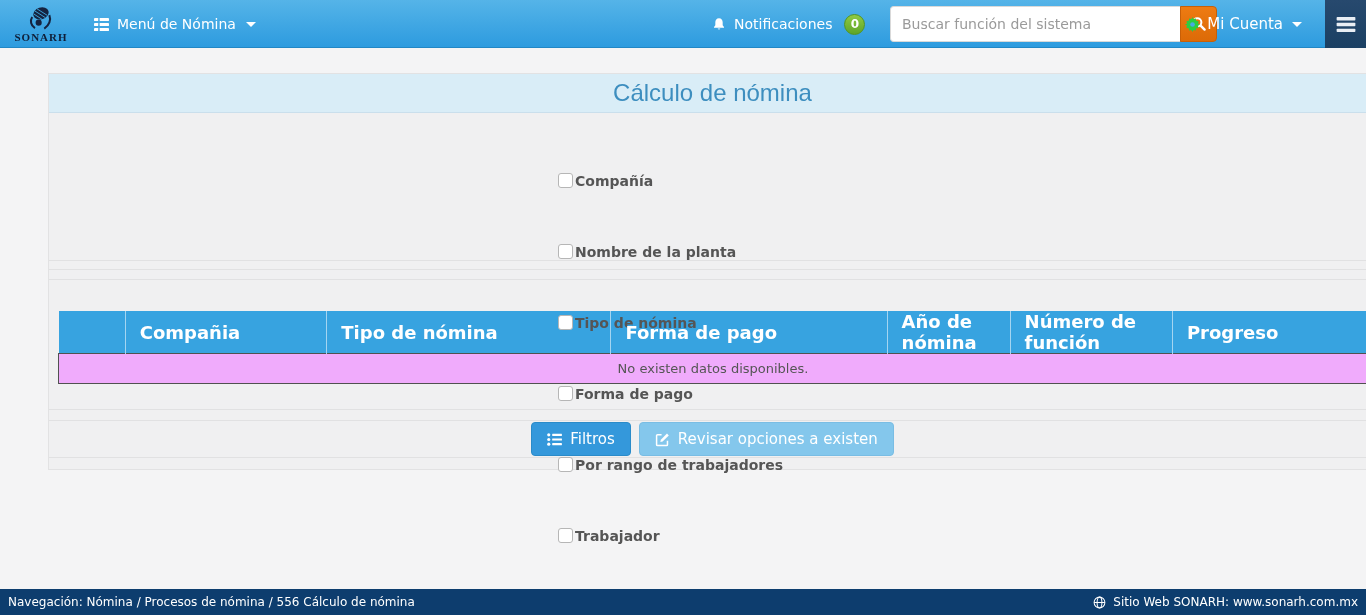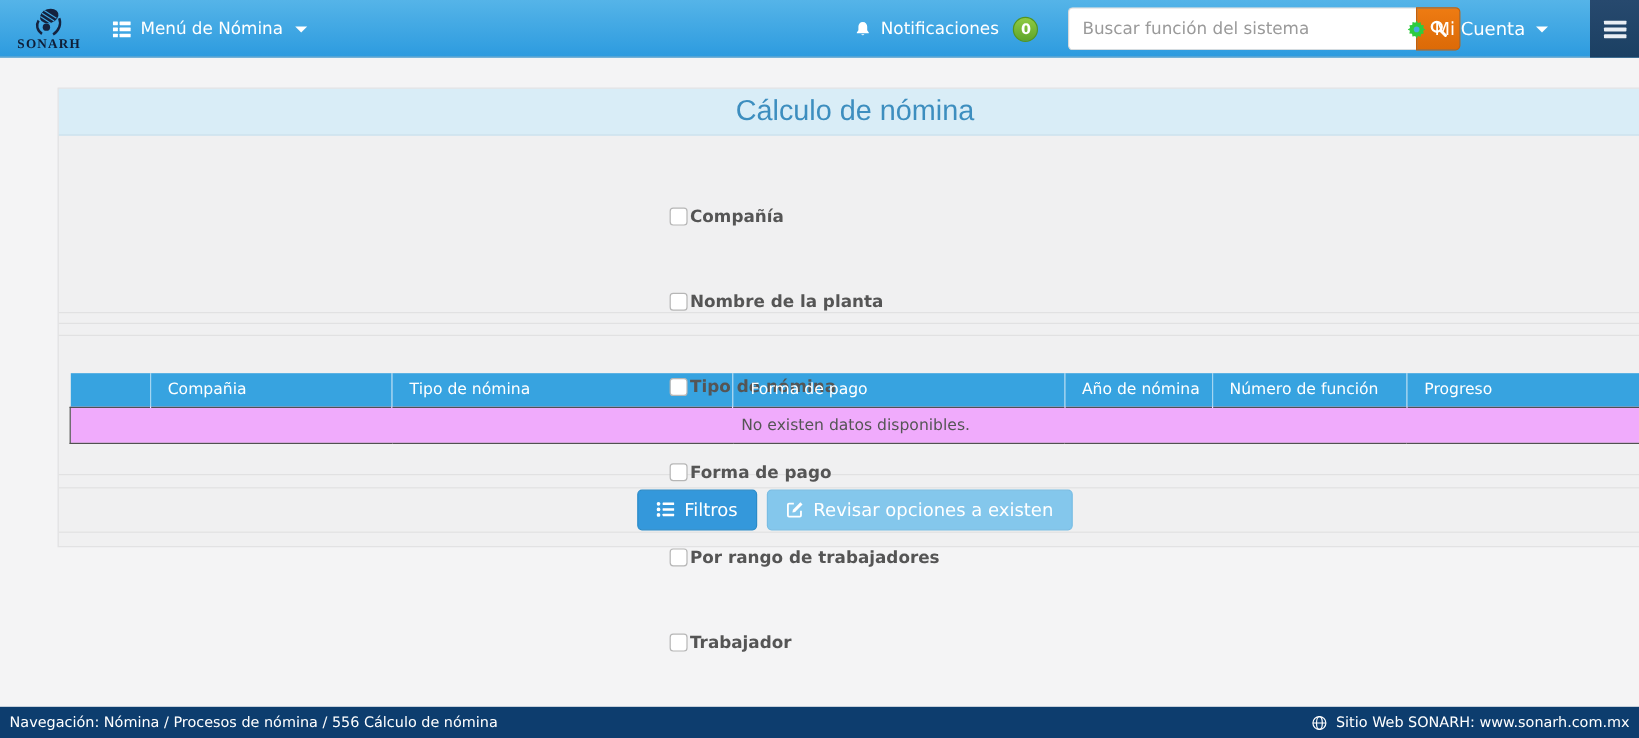--- a/index.html
+++ b/index.html
@@ -37,21 +37,21 @@
     border-radius:4px 0 0 4px; padding:0 11px; font-size:14px; color:#555;
     font-family:"DejaVu Sans",sans-serif; outline:none; background:#fff;
   }
   .search-input::placeholder { color:#9a9a9a; }
   .search-btn {
     width:37px; height:36px; border:1px solid #c85f07; border-radius:0 4px 4px 0;
     background:linear-gradient(#ee7b12,#dc6a07); cursor:pointer;
     display:flex; align-items:center; justify-content:center;
   }
 
-  .nav-account { position:absolute; right:76px; top:0; height:48px; display:flex; align-items:center; gap:7px; color:#fff; font-size:15px; cursor:pointer; }
+  .nav-account { position:absolute; right:64px; top:0; height:48px; display:flex; align-items:center; gap:7px; color:#fff; font-size:15px; cursor:pointer; }
 
   .nav-corner {
     position:absolute; right:0; top:0; width:41px; height:48px;
     background:linear-gradient(#27496e,#1b4063);
     display:flex; align-items:center; justify-content:center; cursor:pointer;
   }
 
   
   .panel {
     position:absolute; top:73px; left:48px; width:1329px;
@@ -73,21 +73,21 @@
   .filter-label { font-size:14px; font-weight:bold; color:#555; }
 
   .strip { border-top:1px solid #e1e1e2; }
   .strip.s9 { height:9px; }
   .strip.s10 { height:10px; }
   .strip.s12 { height:12px; border-bottom:1px solid #e1e1e2; }
 
   .section-table { border-top:1px solid #e1e1e2; padding:31px 8px 25px 9px; }
   table.grid { width:100%; border-collapse:collapse; table-layout:fixed; }
   table.grid th {
-    background:#37a3e0; color:#fff; font-size:13px; font-weight:normal;
+    background:#37a3e0; color:#fff; font-size:18px; font-weight:bold;
     text-align:left; height:28px; padding:0 0 0 14px;
     border-right:1px solid rgba(255,255,255,.55);
   }
   table.grid th:last-child { border-right:none; }
   th.col-0 { width:5.1%; } th.col-1 { width:15.4%; } th.col-2 { width:21.7%; }
   th.col-3 { width:21.1%; } th.col-4 { width:9.4%; } th.col-5 { width:12.4%; }
   th.col-6 { width:14.9%; }
   table.grid td {
     background:#f0abfc; border:1px solid #515151;
     height:30px; text-align:center; font-size:13px; color:#555;

